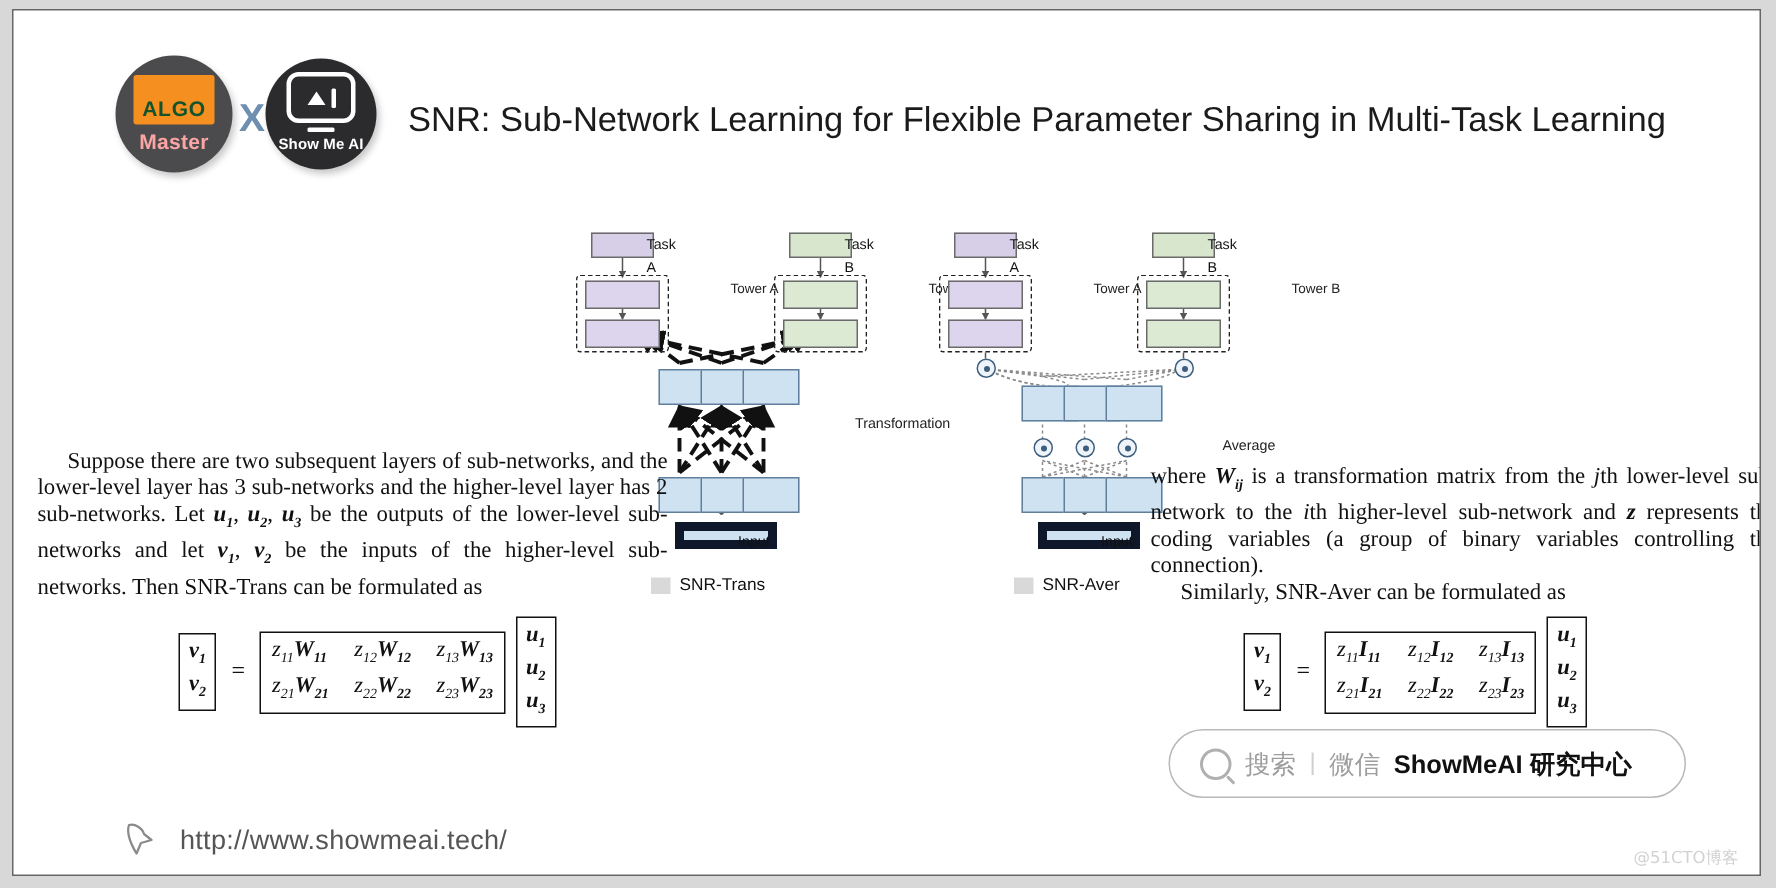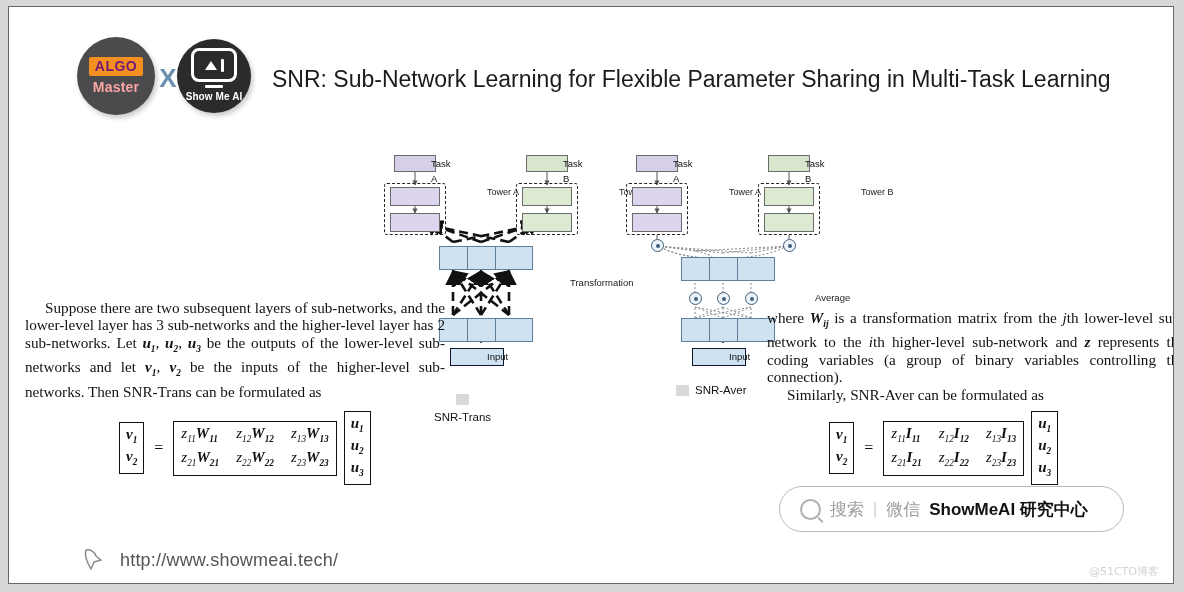--- a/index.html
+++ b/index.html
@@ -22,22 +22,22 @@
   #header{position:absolute;left:0;top:0;width:100%;height:120px;}
   .logo-circle{
     position:absolute;border-radius:50%;
     display:flex;flex-direction:column;align-items:center;justify-content:center;
   }
   #logo-algo{
     left:68px;top:30px;width:78px;height:78px;background:#4b4b4d;
     box-shadow:2px 3px 5px rgba(0,0,0,.22);
   }
   #algo-badge{
-    background:#f59020;color:#701a75;font-weight:bold;font-size:14px;
-    letter-spacing:.5px;padding:1px 6px 2px 6px;border-radius:2px;line-height:1.15;
+    background:#f59020;color:#14532d;font-weight:bold;font-size:14px;
+    letter-spacing:.5px;padding:14px 6px 2px 6px;border-radius:2px;line-height:1.15;
   }
   #algo-master{
     color:#fca5a5;font-weight:bold;font-size:14px;margin-top:3px;letter-spacing:.2px;
   }
   #logo-x{
     position:absolute;left:148px;top:58px;width:22px;height:26px;
     font-size:26px;font-weight:bold;color:#6e8fb0;line-height:26px;text-align:center;
   }
   #logo-showmeai{
     left:168px;top:32px;width:74px;height:74px;background:#2b2b2d;
@@ -80,21 +80,21 @@
   .tower-box{
     width:50px;height:19px;border:1px solid #6a6a6a;
   }
   .tower-a{background:#ddd5ee;}
   .tower-b{background:#dcead3;}
   .tower-label{font-size:9px;color:#222;white-space:nowrap;}
   .sub-box{
     width:28px;height:24px;border:1px solid #5f7f9c;background:#cfe2f2;
   }
   .input-box{
-    width:54px;height:18px;border:1px solid #0f172a;background:#cfe2f2;
+    width:68px;height:18px;border:6px solid #0f172a;background:#cfe2f2;
     font-size:9.5px;line-height:16px;text-align:center;color:#111;
   }
   .side-label{font-size:9.5px;color:#222;white-space:nowrap;}
   .legend{position:absolute;display:flex;align-items:center;gap:6px;}
   .legend-swatch{width:13px;height:11px;background:#d9d9d9;}
   .legend-text{font-size:11.5px;color:#111;}
   .circ{
     position:absolute;width:11px;height:11px;border-radius:50%;
     border:1.4px solid #3d5e7d;background:#eef4fa;
     display:flex;align-items:center;justify-content:center;
@@ -253,21 +253,21 @@
     <div class="node sub-box" style="left:116px;top:99px;"></div>
 
     <div class="node side-label" style="left:155px;top:130px;">Transformation</div>
 
     <div class="node sub-box" style="left:60px;top:171px;"></div>
     <div class="node sub-box" style="left:88px;top:171px;"></div>
     <div class="node sub-box" style="left:116px;top:171px;"></div>
 
     <div class="node input-box" style="left:71px;top:201px;">Input</div>
 
-    <div class="legend" style="left:55px;top:247px;flex-direction:column;">
+    <div class="legend" style="left:55px;top:237px;">
       <span class="legend-swatch"></span>
       <span class="legend-text">SNR-Trans</span>
     </div>
   </div>
 
   <div id="diagram-aver" class="diagram">
     <svg class="wires" width="235" height="265">
 
       <line x1="36" y1="25" x2="36" y2="38" stroke="#555" stroke-width="1" marker-end="url(#ahT)"></line>
       <line x1="36" y1="57" x2="36" y2="66" stroke="#555" stroke-width="1" marker-end="url(#ahT)"></line>

